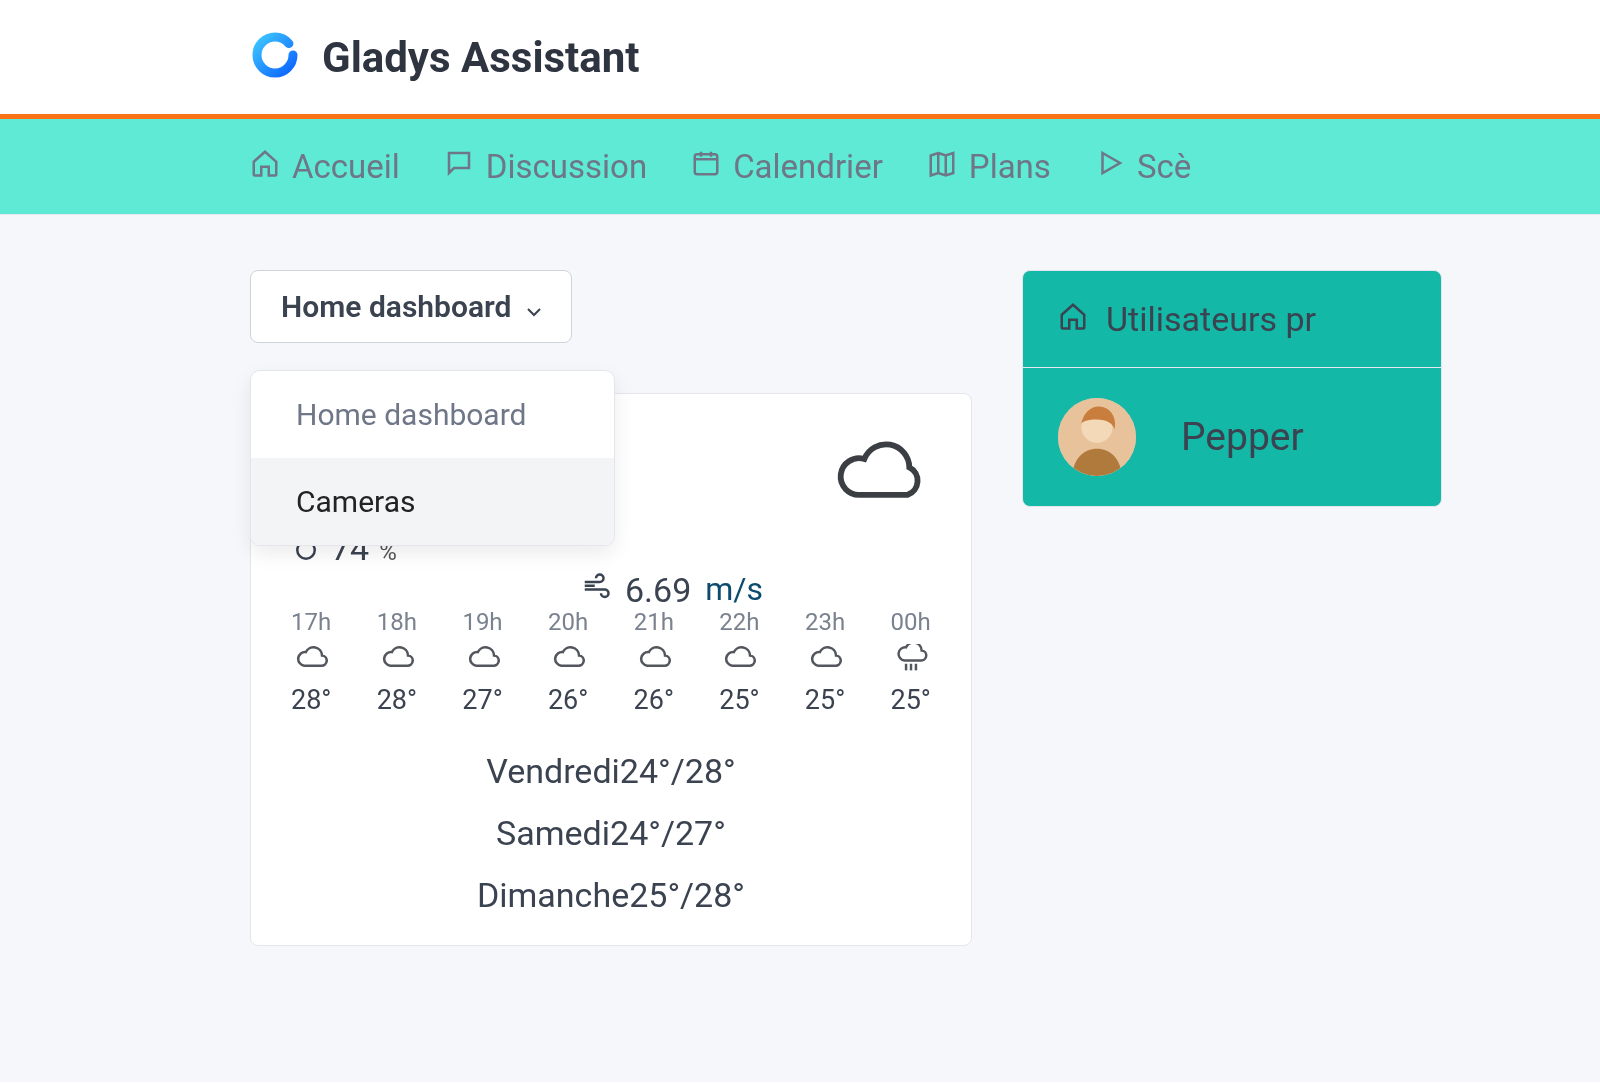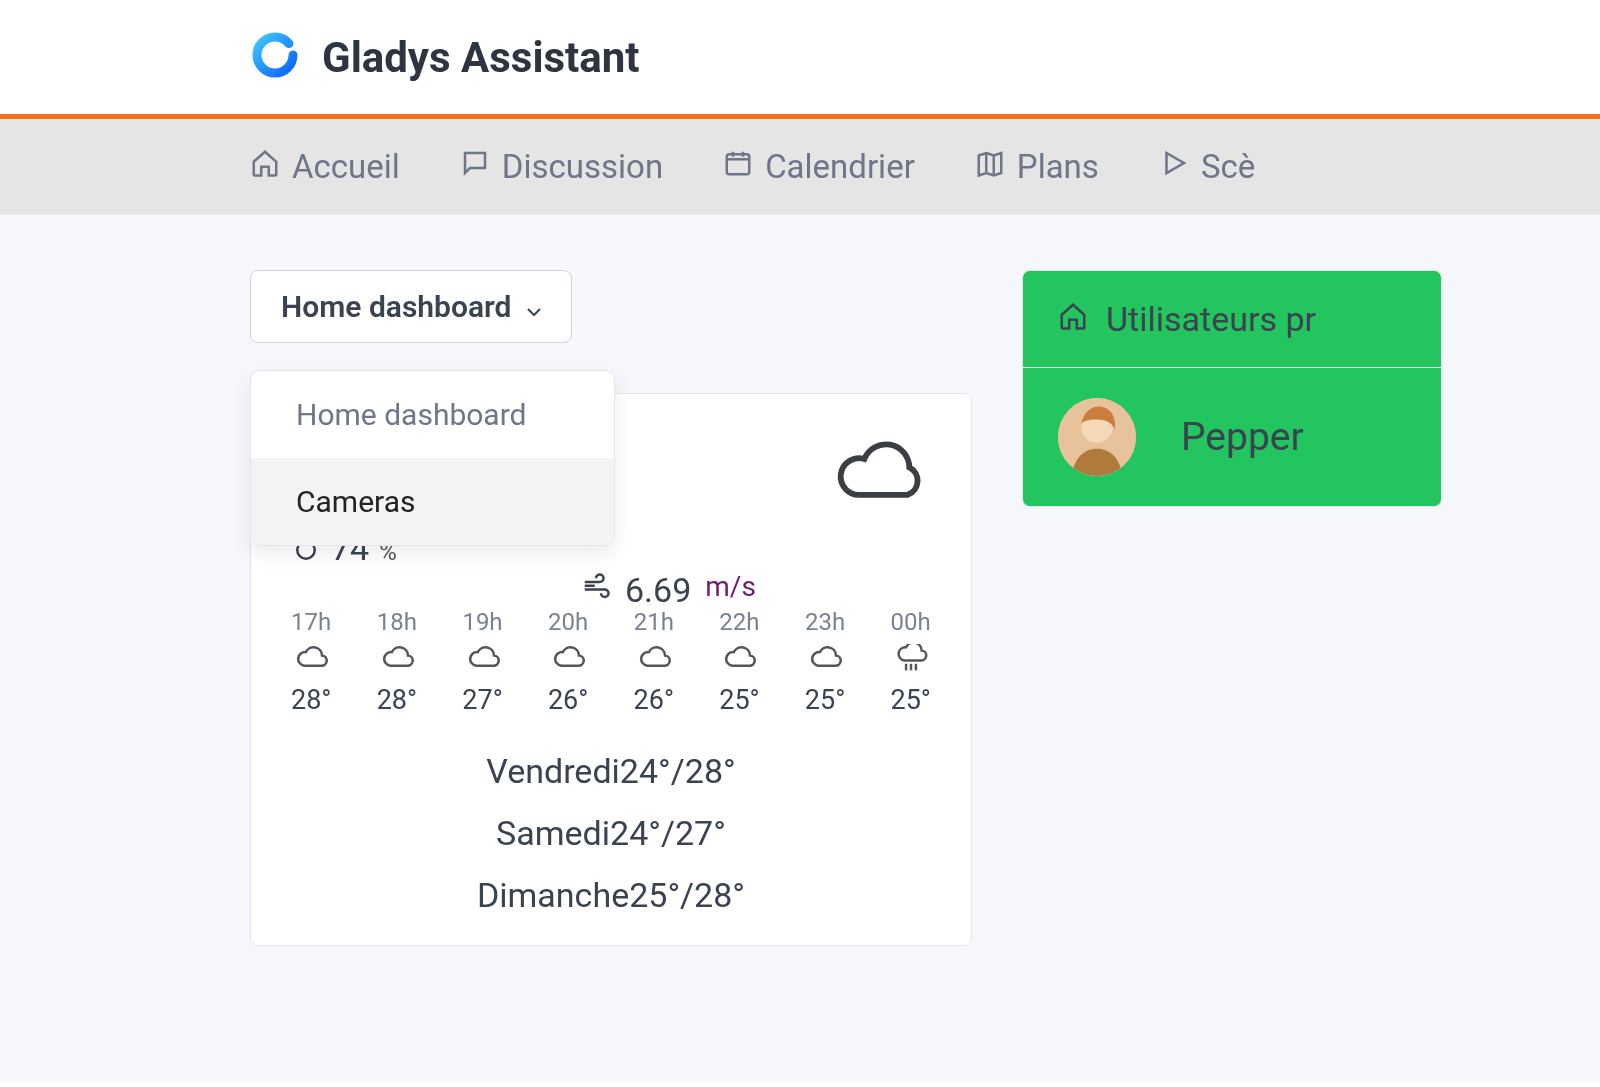--- a/index.html
+++ b/index.html
@@ -1,46 +1,46 @@
 <!DOCTYPE html>
 <html><head>
 <meta charset="utf-8">
 <style>
   * { box-sizing: border-box; margin: 0; padding: 0; }
   html, body { width: 1600px; height: 1087px; font-family: -apple-system, BlinkMacSystemFont, "Segoe UI", Roboto, sans-serif; color:#3b4351; background:#fff; overflow:hidden;}
   .top-header { display:flex; align-items:center; padding: 30px 0 30px 250px; gap: 22px; border-bottom:5px solid #f97316;}
   .logo-svg { width:50px; height:50px; }
   .app-title { font-size:42px; font-weight:700; color:#2e3440;}
-  .nav-bar { display:flex; gap:60px; padding: 28px 0 28px 250px; border-bottom:1px solid #e7e9ed; background:#e5e5e5;}
+  .nav-bar { display:flex; gap:44px; padding: 28px 0 28px 250px; border-bottom:1px solid #e7e9ed; background:#5eead4;}
   .nav-item { display:flex; align-items:center; gap:12px; font-size:33px; color:#6e7687; cursor:pointer;}
   .nav-item svg { width:30px; height:30px; stroke:#6e7687; fill:none; stroke-width:2;}
   .content { background:#f5f7fb; padding: 55px 0 0 250px; height: calc(100% - 220px); display:flex; gap:50px; align-items:flex-start; position:relative;}
   .dash-selector { position:relative; display:inline-block; background:#fff; border:1px solid #ced4da; border-radius:8px; padding: 18px 30px; font-size:30px; font-weight:600; color:#3b4351; cursor:pointer;}
   .caret-down-icon { display:inline-block; margin-left:8px;}
   .dropdown { position:absolute; top:100px; left:0; width:365px; background:#fff; border:1px solid #e4e6eb; border-radius:10px; box-shadow:0 8px 20px rgba(0,0,0,.08); z-index:50; overflow:hidden;}
   .dropdown-item { padding:26px 45px; font-size:30px; color:#6e7687; cursor:pointer;}
   .dropdown-item.hover { background:#f3f4f6; color:#232323;}
   .selector-wrap { margin-bottom:50px; position:relative;}
   .left-col { flex:0 0 722px; display:flex; flex-direction:column;}
   .card { background:#fff; border:1px solid #e4e6eb; border-radius:8px;}
   .weather-card { padding:40px 40px 30px 40px; position:relative;}
   .big-row { display:flex; justify-content:space-between; align-items:flex-start;}
   .big-cloud { width:100px; height:80px; stroke:#3b3f44; fill:none; stroke-width:7;}
   .humidity-row { display:flex; align-items:baseline; gap:10px; color:#3b4351; font-size:34px; margin-top:10px;}
   .humidity-row .pct { font-size:24px; color:#555;}
   .wind-row { display:flex; align-items:flex-start; gap:14px; font-size:34px; color:#3b4351; position:absolute; left:330px; top:176px;}
-  .wind-row .unit { font-size:28px; color:#701a75;}
+  .wind-row .unit { font-size:32px; color:#0c4a6e;}
   .hourly { display:flex; justify-content:space-between; margin-top:40px;}
   .hour-col { display:flex; flex-direction:column; align-items:center; gap:8px;}
   .hour-label { font-size:24px; color:#7a828f;}
   .hour-icon svg { width:34px; height:28px; stroke:#53575d; fill:none; stroke-width:3;}
   .hour-temp { font-size:27px; color:#3b4351;}
   .daily { margin-top:35px; display:flex; flex-direction:column; gap:22px;align-items:center;}
   .day-row { display:flex; justify-content:space-between; font-size:34px; color:#3b4351;}
-  .users-card { flex:0 0 420px; background:#22c55e; border:1px solid #e4e6eb; border-radius:8px; overflow:hidden;}
+  .users-card { flex:0 0 420px; background:#14b8a6; border:1px solid #e4e6eb; border-radius:8px; overflow:hidden;}
   .users-header { display:flex; align-items:center; gap:18px; padding:28px 35px; border-bottom:1px solid #e7e9ed; font-size:34px; color:#3b4351;}
   .users-header svg { width:30px; height:30px; stroke:#3b4351; fill:none; stroke-width:2;}
   .user-row { display:flex; align-items:center; gap:45px; padding:30px 35px; font-size:39px; color:#3b4351;}
   .avatar { width:78px; height:78px; border-radius:50%; background:#ccc; overflow:hidden;}
   .avatar svg { width:100%; height:100%;}
   .wind-icon, .humidity-icon { width:30px; height:30px; stroke:#3b4351; fill:none; stroke-width:2;}
   .rain-lines { stroke:#53575d; stroke-width:3;}
 </style>
 </head>
 <body>

